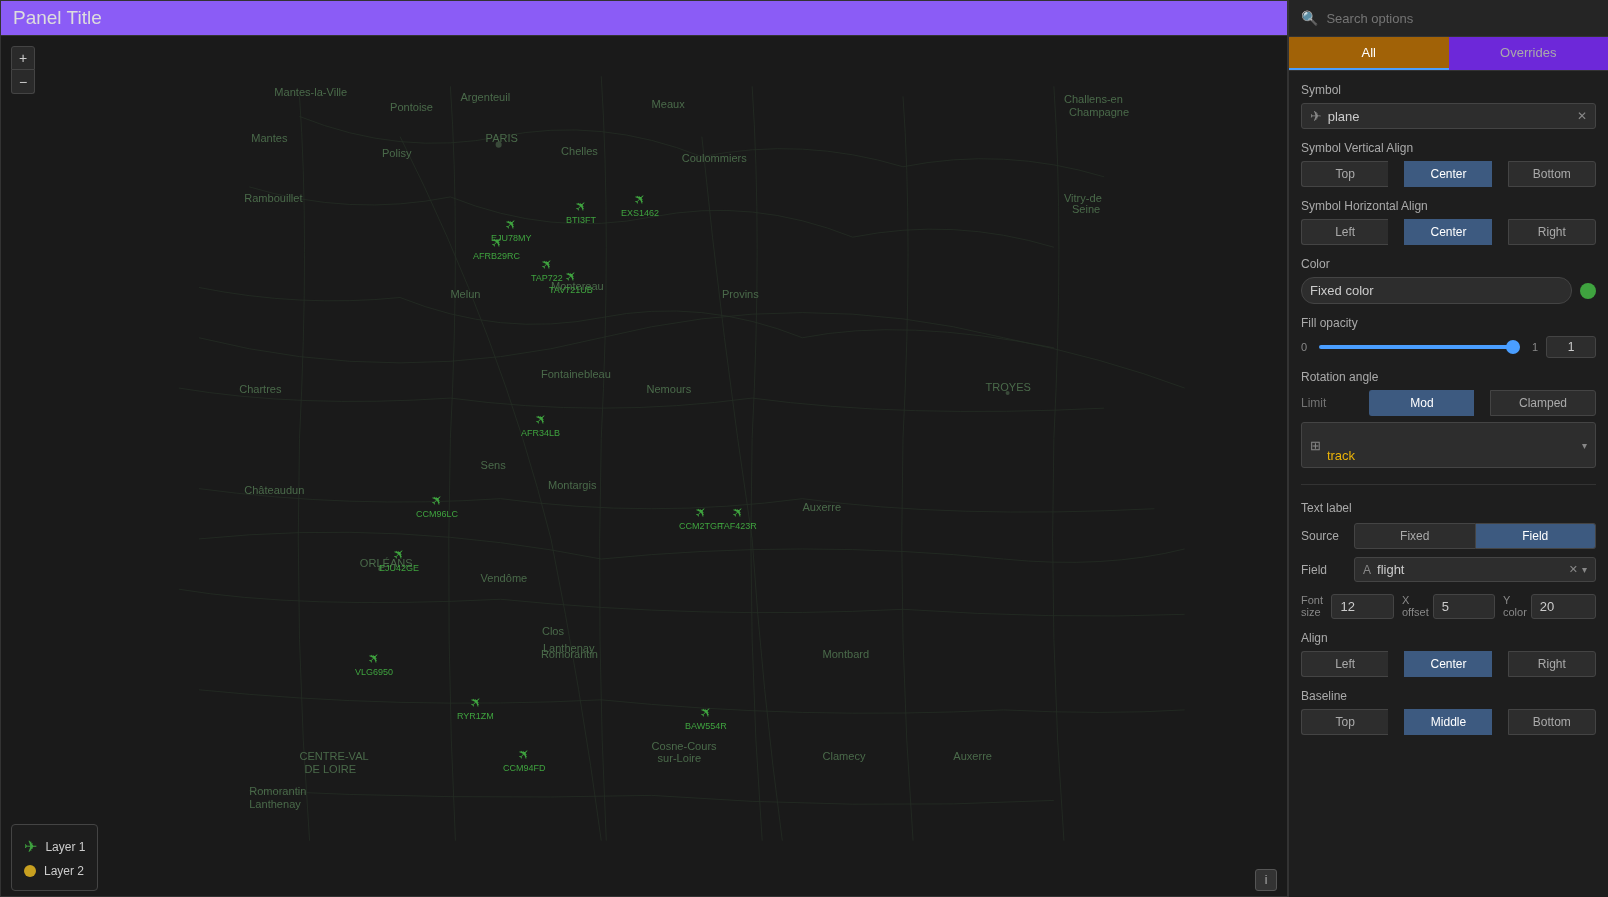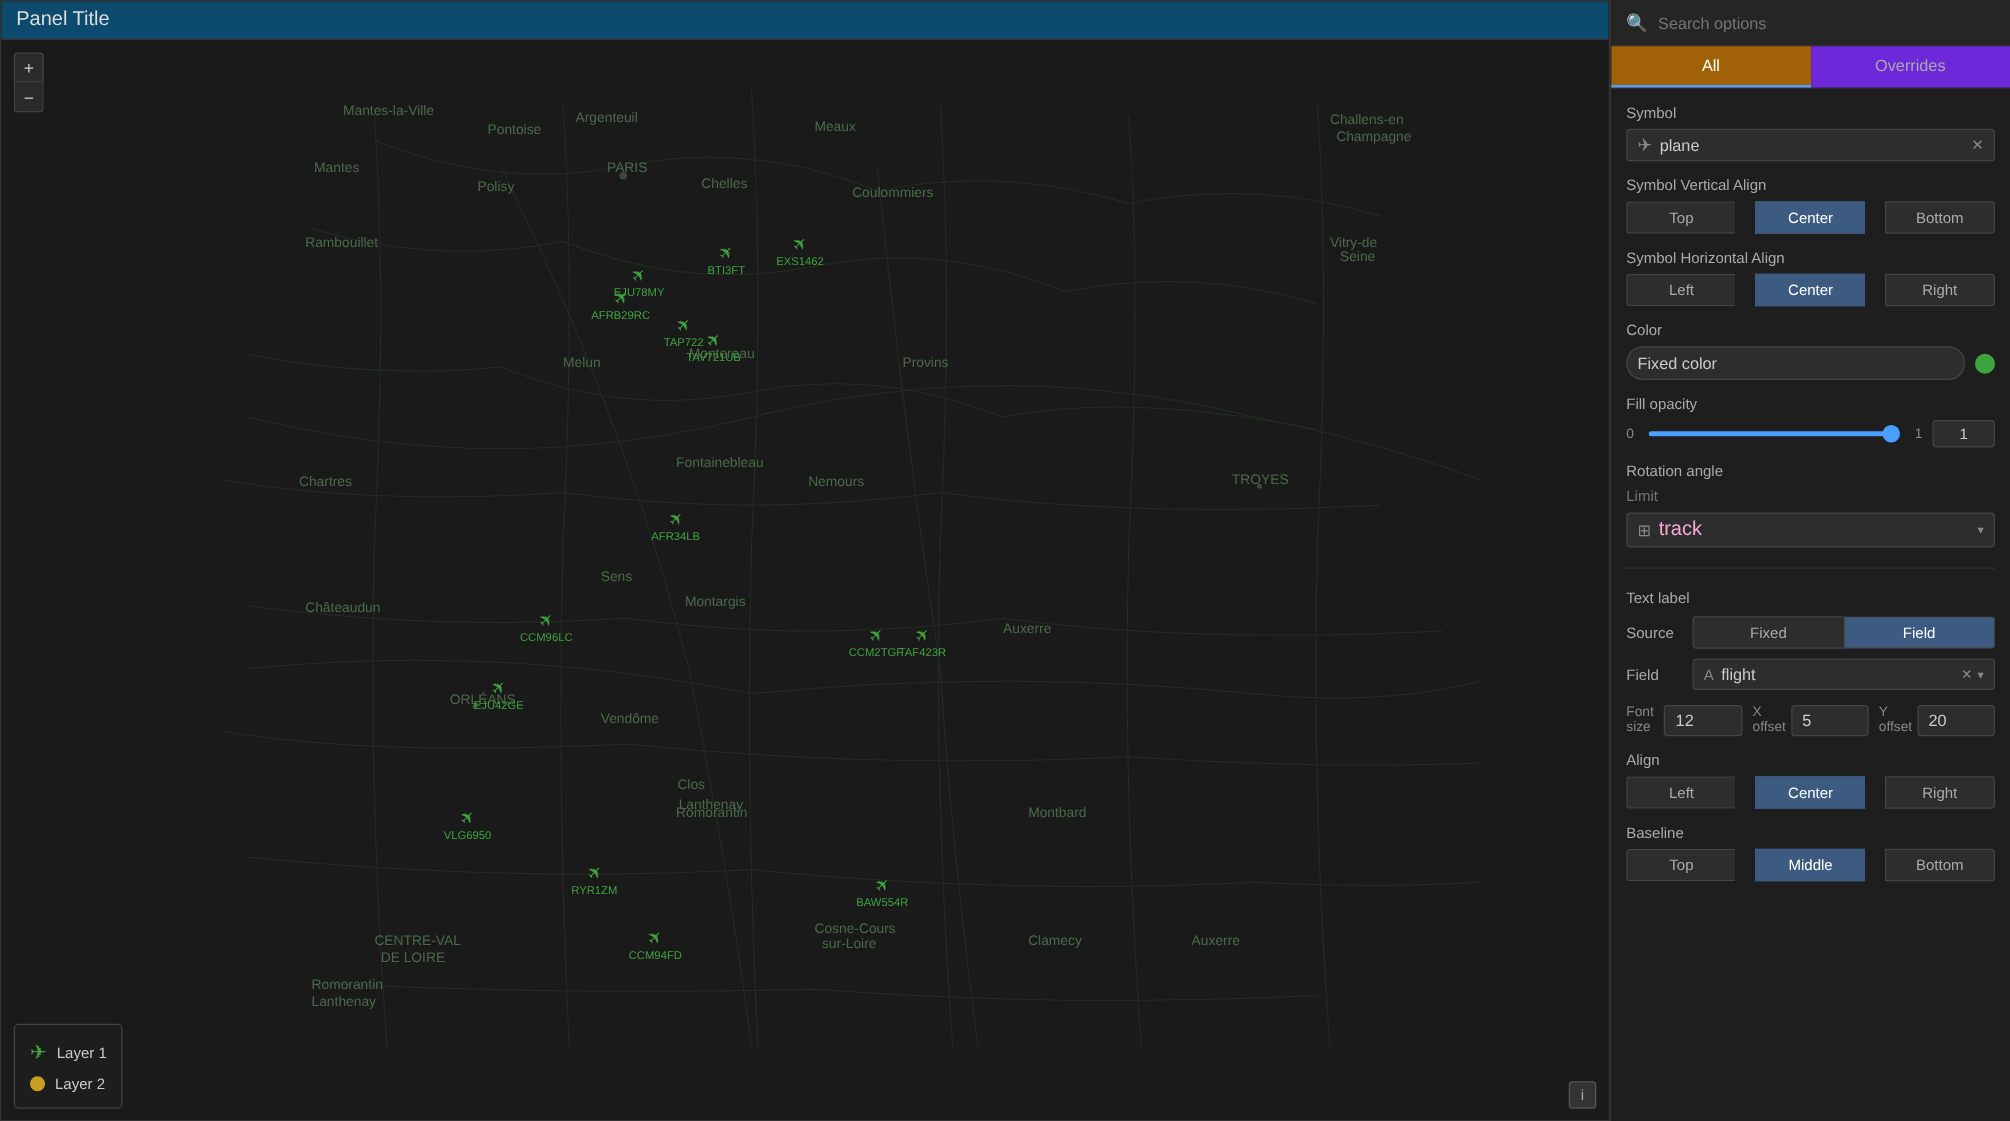--- a/index.html
+++ b/index.html
@@ -15,23 +15,23 @@
 
     
     .map-panel {
       flex: 1;
       position: relative;
       background: #1a1a1a;
       border: 1px solid #333;
       overflow: hidden;
     }
     .panel-title-bar {
-      background: #0c4a6e;
+      background: #8b5cf6;
       padding: 6px 12px;
-      font-size: 16px;
+      font-size: 19px;
       color: #ddd;
       border-bottom: 1px solid #333;
     }
     .map-container {
       position: relative;
       width: 100%;
       height: calc(100% - 30px);
       overflow: hidden;
     }
     
@@ -322,21 +322,21 @@
     
     .track-select-wrap {
       display: flex;
       align-items: center;
       background: #2d2d2d;
       border: 1px solid #444;
       border-radius: 3px;
       padding: 4px 8px;
     }
     .track-icon { color: #888; font-size: 13px; margin-right: 6px; }
-    .track-text { flex: 1; color: #f9a8d4; font-size: 16px; }
+    .track-text { flex: 1; color: #eab308; font-size: 13px; margin-top: 21px; }
     .track-arrow { color: #888; font-size: 10px; }
 
     
     .text-label-section {
       display: flex;
       flex-direction: column;
       gap: 8px;
     }
     .source-row {
       display: flex;
@@ -654,20 +654,24 @@
         <input type="range" class="opacity-slider" min="0" max="1" step="0.01" value="1" style="">
         <span class="slider-label-max">1</span>
         <input class="slider-value-input" type="text" value="1" style="">
       </div>
     </div>
 
     <div class="option-section">
       <div class="option-label">Rotation angle</div>
       <div class="rotation-top">
         <span class="rotation-label-txt">Limit</span>
+        <div class="btn-group" style="flex:1">
+          <button class="btn-group-btn active">Mod</button>
+          <button class="btn-group-btn">Clamped</button>
+        </div>
       </div>
       <div class="track-select-wrap">
         <span class="track-icon">⊞</span>
         <span class="track-text">track</span>
         <span class="track-arrow">▾</span>
       </div>
     </div>
 
     <hr class="divider">
 
@@ -696,21 +700,21 @@
     <div class="offset-row">
       <div class="offset-group">
         <span class="offset-group-label">Font size</span>
         <input class="offset-input" type="text" value="12" style="">
       </div>
       <div class="offset-group">
         <span class="offset-group-label">X offset</span>
         <input class="offset-input" type="text" value="5" style="">
       </div>
       <div class="offset-group">
-        <span class="offset-group-label">Y offset</span>
+        <span class="offset-group-label">Y color</span>
         <input class="offset-input" type="text" value="20" style="">
       </div>
     </div>
 
     <div class="option-section">
       <div class="option-label">Align</div>
       <div class="btn-group">
         <button class="btn-group-btn">Left</button>
         <button class="btn-group-btn active">Center</button>
         <button class="btn-group-btn">Right</button>

